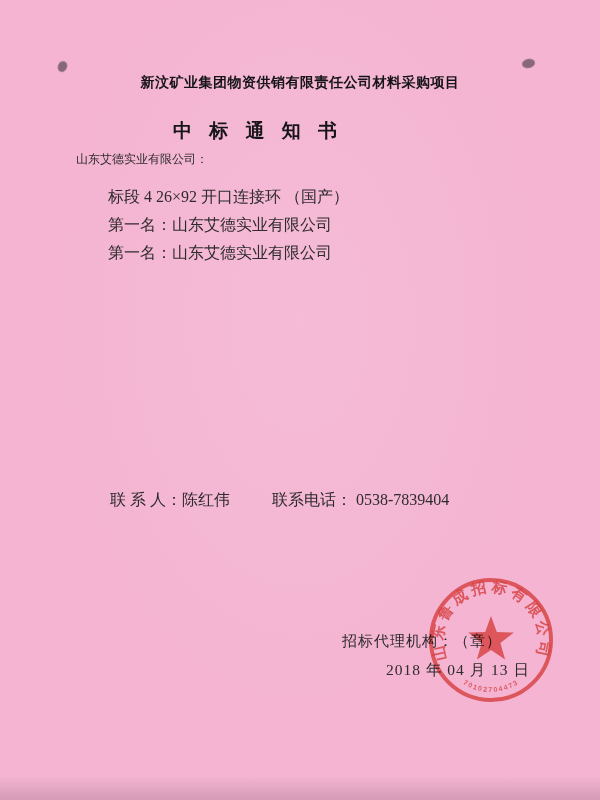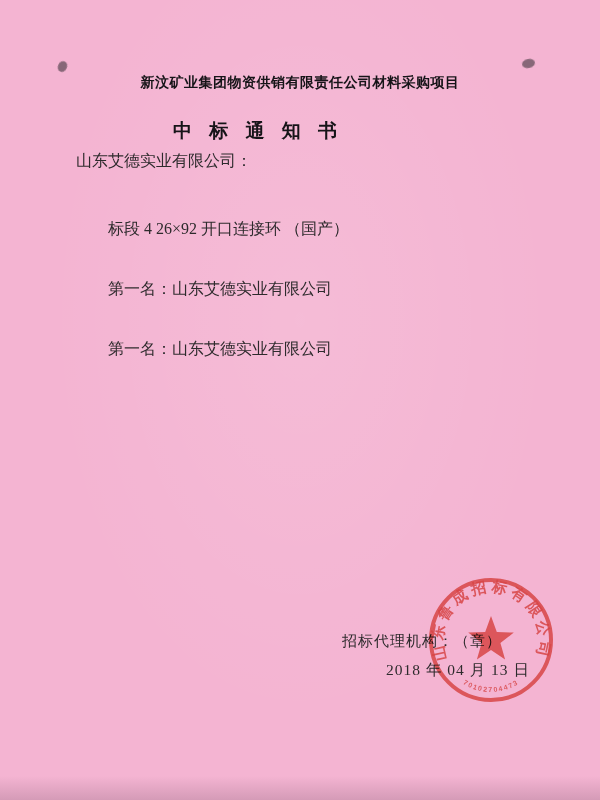--- a/index.html
+++ b/index.html
@@ -24,28 +24,28 @@
   }
   .title-sub{
     position:absolute;top:118px;left:0;width:516px;
     text-align:center;
     font-family:"Liberation Sans","DejaVu Sans",sans-serif;
     font-weight:700;font-size:19px;letter-spacing:6px;
     color:#161418;
   }
   .recipient{
     position:absolute;top:151px;left:76px;
-    font-size:16px;
+    font-size:12px;
   }
   .body-flow{
     position:absolute;top:183px;left:76px;width:458px;
     font-size:16px;line-height:28px;
   }
   .body-flow p{margin:0;text-align:justify;text-indent:2em;}
-  .lot-line{padding-left:2em;margin-top:32px;}
+  .lot-line{padding-left:2em;}
   .contact-row{
     position:absolute;top:488px;left:76px;width:458px;
     font-size:16px;line-height:24px;
     display:flex;gap:42px;
     padding-left:34px;box-sizing:border-box;
   }
   .agency-line{
     position:absolute;top:632px;left:342px;
     font-size:15px;letter-spacing:1px;
   }
@@ -78,20 +78,24 @@
   <div class="title-sub">中 标 通 知 书</div>
 
   <div class="recipient">山东艾德实业有限公司：</div>
 
   <div class="body-flow">
     <div class="lot-line">标段 4 26×92 开口连接环 （国产）</div>
     <div class="lot-line">第一名：山东艾德实业有限公司</div>
     <div class="lot-line">第一名：山东艾德实业有限公司</div>
   </div>
 
+  <div class="contact-row">
+    <span>联 系 人：陈红伟</span>
+    <span>联系电话： 0538-7839404</span>
+  </div>
 
   <div class="agency-line">招标代理机构：（章）</div>
 
   <div class="date-line">2018 年 04 月 13 日</div>
 
   <svg class="seal" viewBox="0 0 150 150" xmlns="http://www.w3.org/2000/svg">
     <defs>
       <path id="sealArcTop" d="M 35.7 102.5 A 48 48 0 1 1 114.3 102.5" fill="none"></path>
       <path id="sealArcBottom" d="M 45.2 117.6 A 52 52 0 0 0 104.8 117.6" fill="none"></path>
     </defs>

